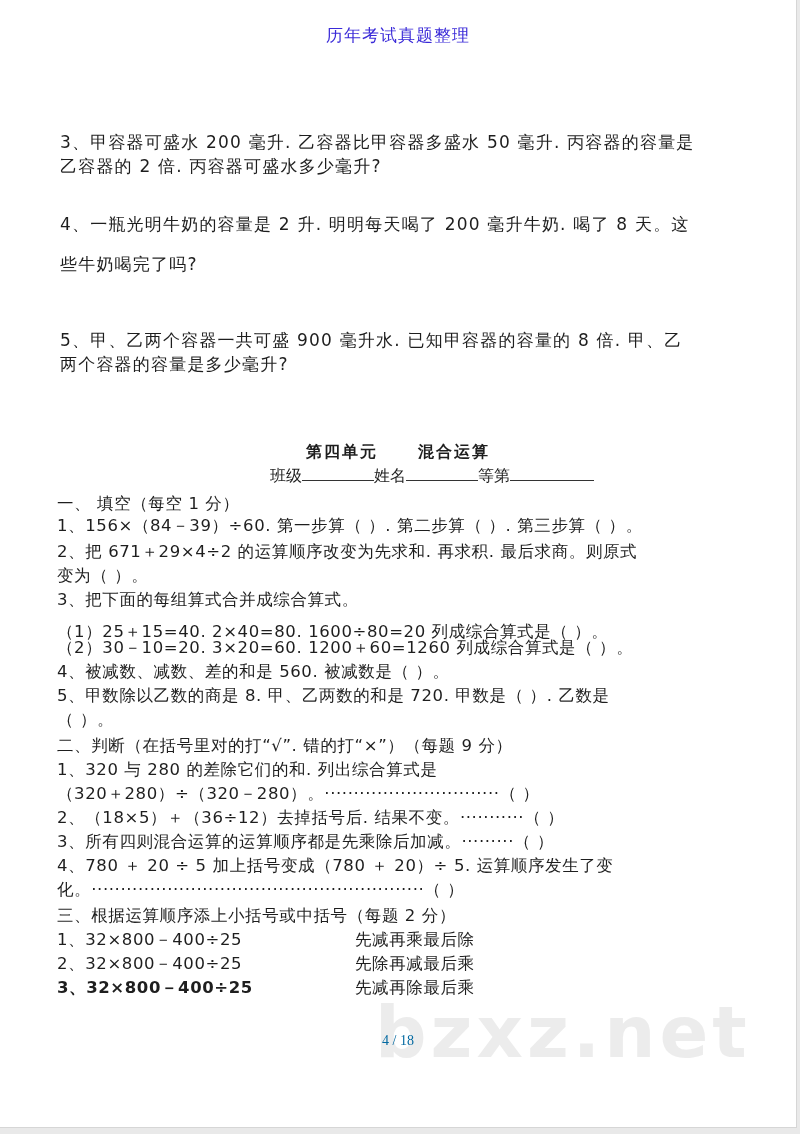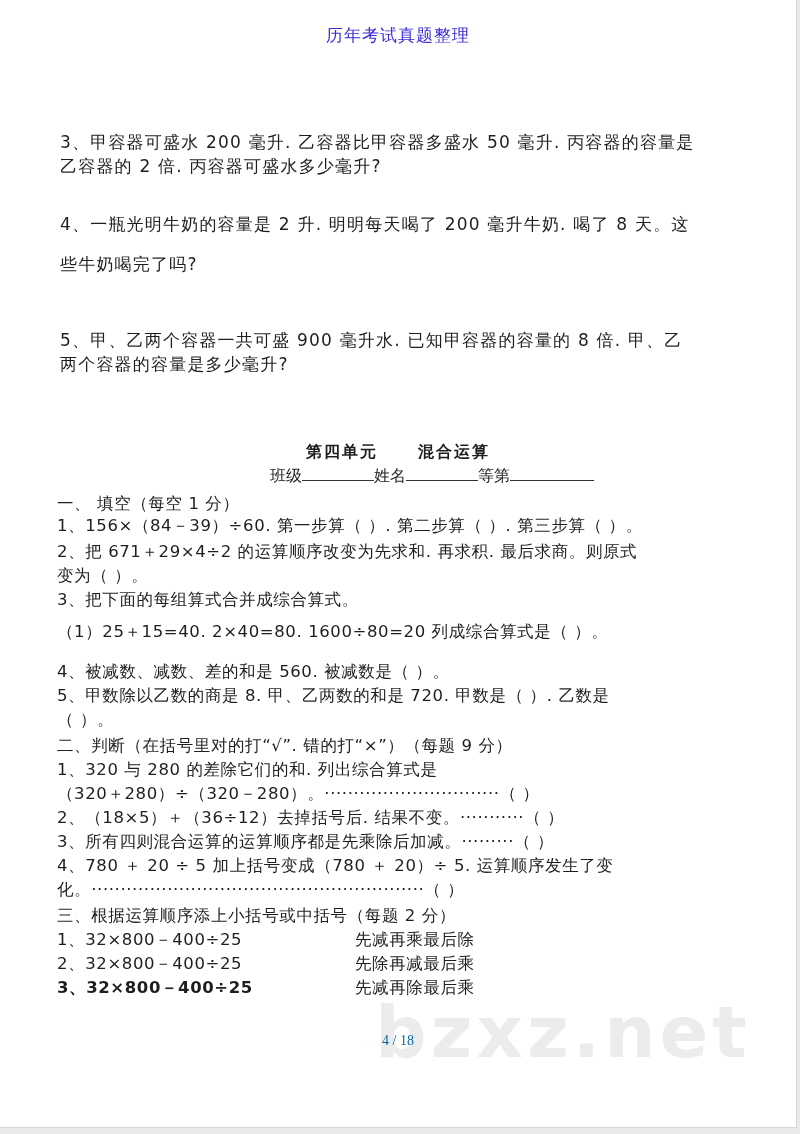--- a/index.html
+++ b/index.html
@@ -128,20 +128,21 @@
   <div class="info-row">
     <span>班级</span><span class="blank" style="width:72px;"></span><span>姓名</span><span class="blank" style="width:72px;"></span><span>等第</span><span class="blank" style="width:84px;"></span>
   </div>
 
   <div class="line" style="top:492px;">一、    填空（每空 1 分）</div>
   <div class="line" style="top:514px;">1、156×（84－39）÷60. 第一步算（    ）. 第二步算（    ）. 第三步算（    ）。</div>
   <div class="line" style="top:540px;">2、把 671＋29×4÷2 的运算顺序改变为先求和. 再求积. 最后求商。则原式</div>
   <div class="line" style="top:564px;">变为（                        ）。</div>
   <div class="line" style="top:588px;">3、把下面的每组算式合并成综合算式。</div>
   <div class="line" style="top:620px;">（1）25＋15=40. 2×40=80. 1600÷80=20 列成综合算式是（      ）。</div>
+  <div class="line" style="top:636px;">（2）30－10=20. 3×20=60. 1200＋60=1260 列成综合算式是（     ）。</div>
   <div class="line" style="top:660px;">4、被减数、减数、差的和是 560. 被减数是（        ）。</div>
   <div class="line" style="top:684px;">5、甲数除以乙数的商是 8. 甲、乙两数的和是 720. 甲数是（     ）. 乙数是</div>
   <div class="line" style="top:708px;">（      ）。</div>
 
   <div class="line" style="top:734px;">二、判断（在括号里对的打“√”. 错的打“×”）（每题 9 分）</div>
   <div class="line" style="top:758px;">1、320 与 280 的差除它们的和. 列出综合算式是</div>
   <div class="line" style="top:782px;">（320＋280）÷（320－280）。······························（    ）</div>
   <div class="line" style="top:806px;">2、（18×5）＋（36÷12）去掉括号后. 结果不变。···········（    ）</div>
   <div class="line" style="top:830px;">3、所有四则混合运算的运算顺序都是先乘除后加减。·········（    ）</div>
   <div class="line" style="top:854px;">4、780 ＋ 20 ÷ 5 加上括号变成（780 ＋ 20）÷ 5. 运算顺序发生了变</div>

